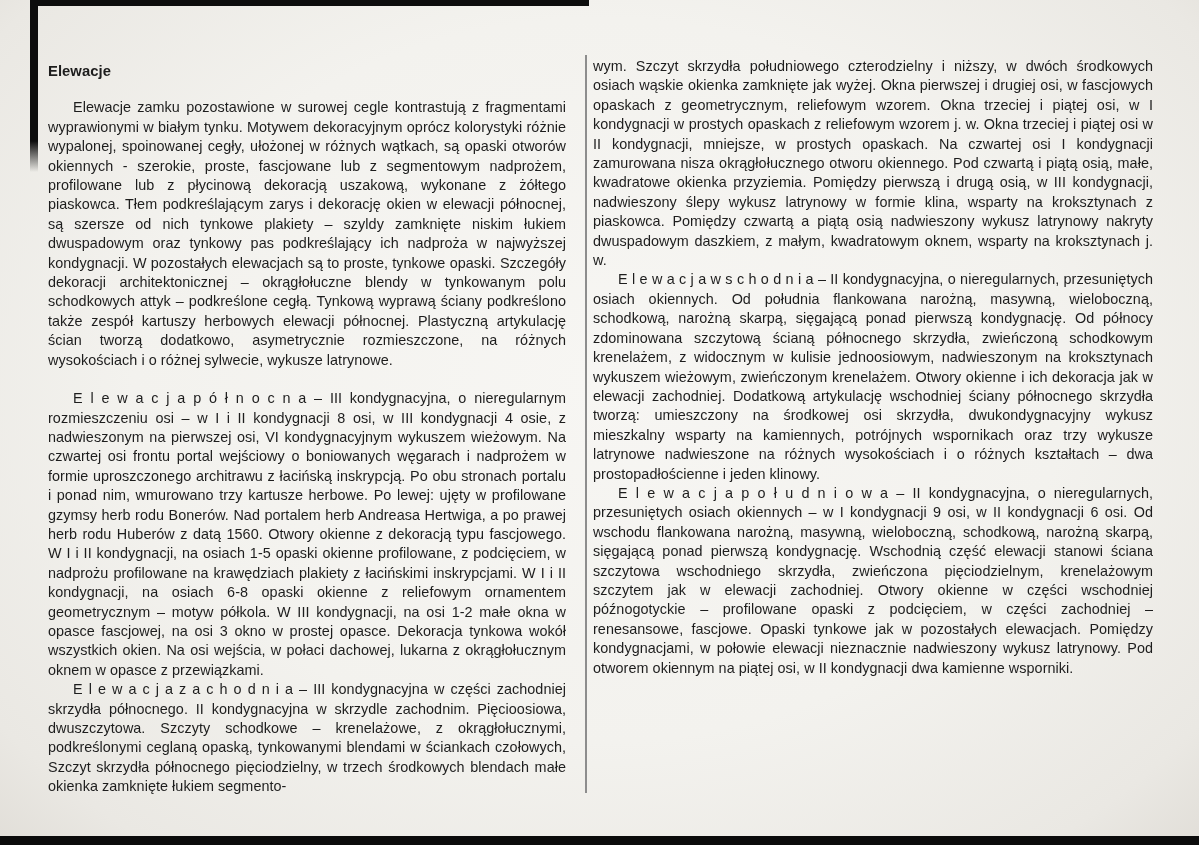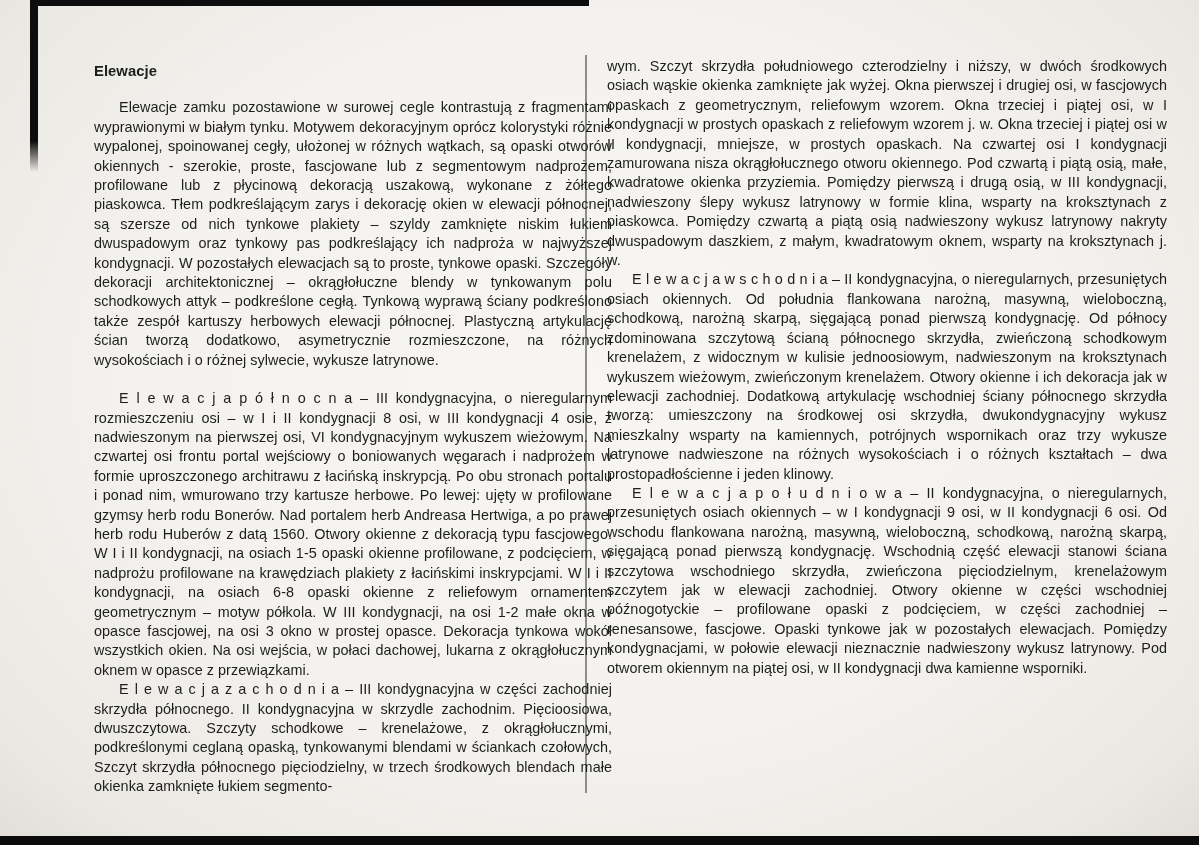--- a/index.html
+++ b/index.html
@@ -31,22 +31,22 @@
   .col {
     position: absolute;
     text-align: justify;
     font-size: 14.4px;
     line-height: 19.4px;
     letter-spacing: 0.05px;
   }
   .col p { margin: 0; }
   .col p.indent { text-indent: 25px; }
   .col p.gap-top { margin-top: 19px; }
-  .left-col  { left: 48px;  top: 62px; width: 518px; margin-left: 46px; }
-  .right-col { left: 607px; top: 57px; width: 560px; }
+  .left-col  { left: 48px;  top: 62px; width: 518px; }
+  .right-col { left: 593px; top: 57px; width: 560px; }
   .heading {
     font-size: 14.8px;
     font-weight: bold;
     margin: 0 0 17px 0;
     text-align: left;
   }
 </style>
 </head>
 <body>
 

